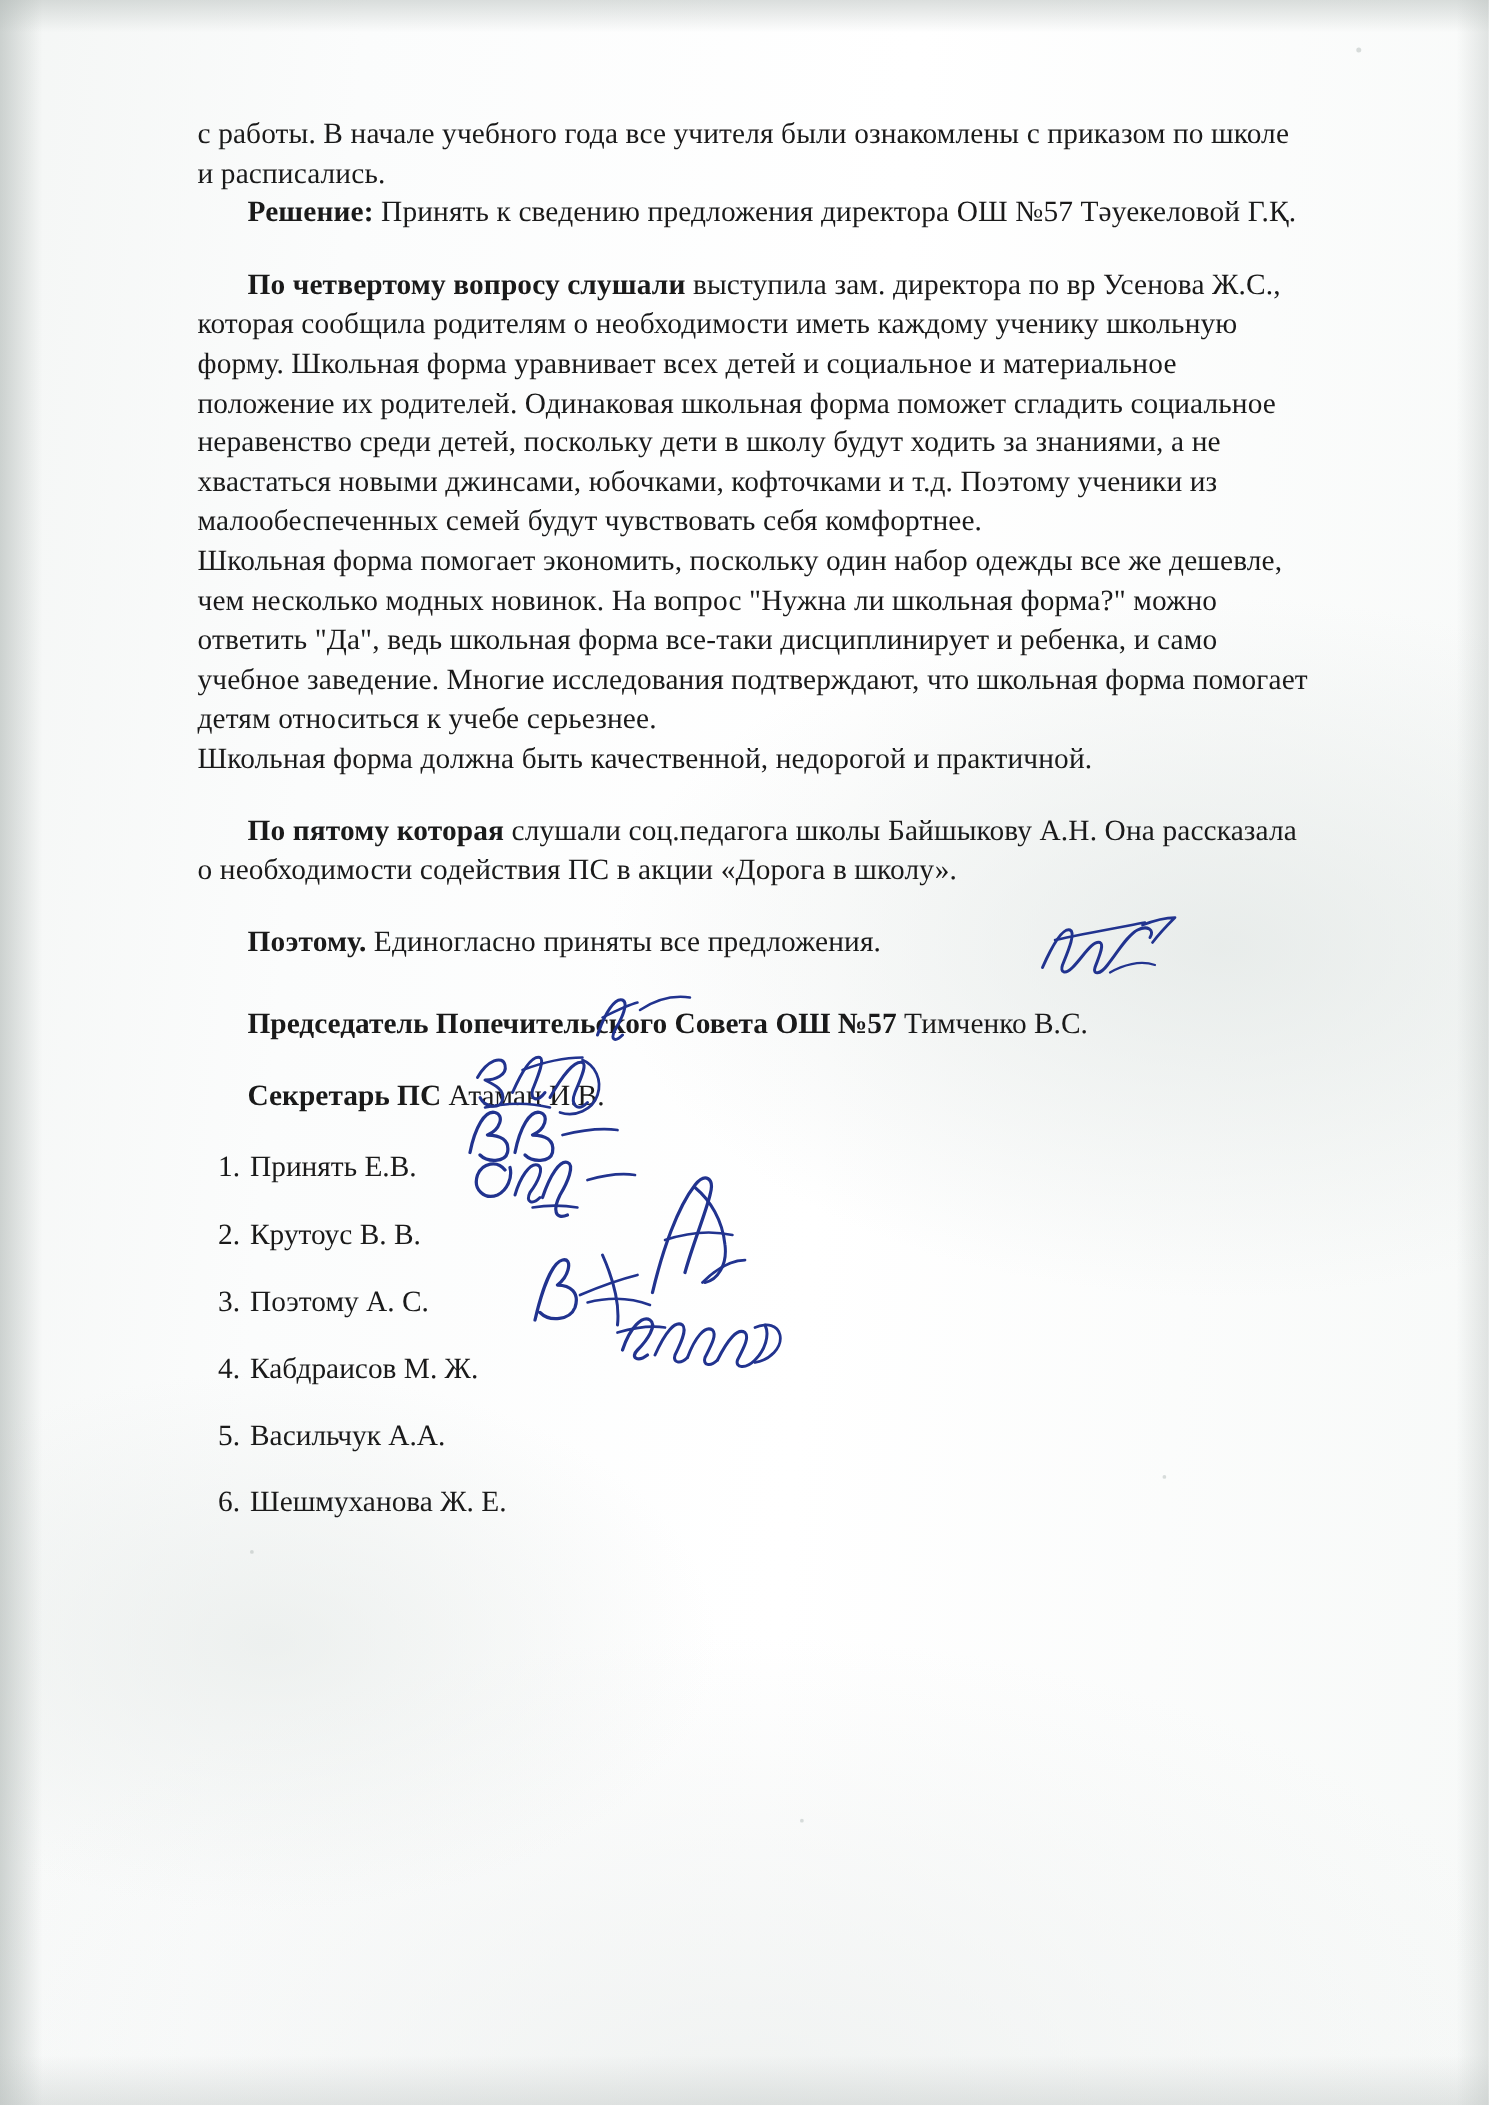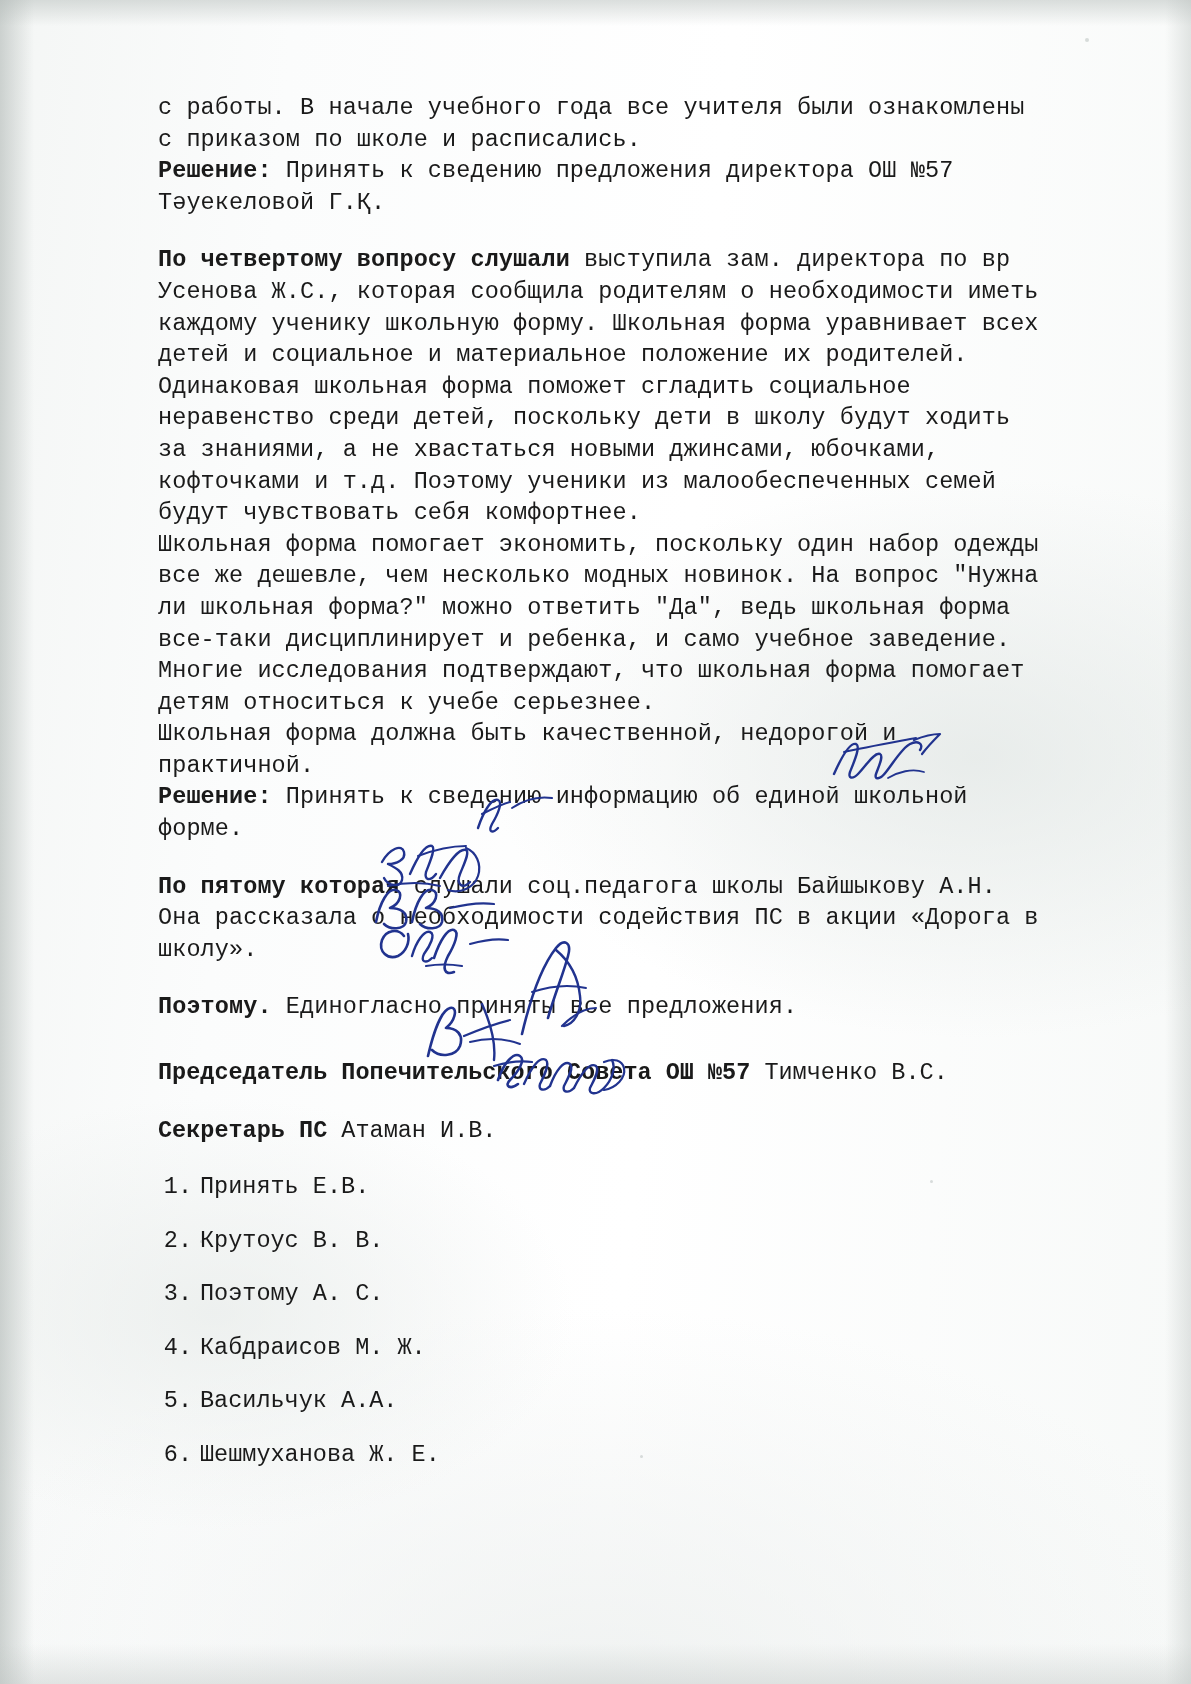--- a/index.html
+++ b/index.html
@@ -18,21 +18,20 @@
 
   
   .page {
     position: absolute;
     inset: 0;
     background:
       radial-gradient(ellipse 700px 400px at 82% 45%, rgba(226,231,229,0.75) 0%, rgba(255,255,255,0) 70%),
       radial-gradient(ellipse 500px 300px at 18% 78%, rgba(231,235,233,0.7) 0%, rgba(255,255,255,0) 72%),
       radial-gradient(ellipse 900px 500px at 50% 100%, rgba(236,239,238,0.8) 0%, rgba(255,255,255,0) 75%),
       linear-gradient(95deg, #f4f6f5 0%, #fbfcfc 22%, #ffffff 55%, #f7f9f8 100%);
-    font-family: Liberation Mono, monospace;
   }
   .edge-shadow-left {
     position: absolute;
     left: 0; top: 0; bottom: 0; width: 34px;
     background: linear-gradient(to right, rgba(170,178,175,0.55), rgba(255,255,255,0));
     pointer-events: none;
   }
   .edge-shadow-top {
     position: absolute;
     left: 0; right: 0; top: 0; height: 26px;
@@ -67,21 +66,21 @@
 
   p.para {
     margin: 0;
     font-size: 23.5px;
     line-height: 1.345;
     text-align: left;
     letter-spacing: 0.1px;
   }
   .gap-md { height: 26px; }
   .gap-lg { height: 34px; }
-  b { font-weight: bold; }
+  b { font-weight: bold; margin-left: 40px; }
 
   .sign-line {
     position: relative;
     font-size: 23.5px;
     line-height: 1.345;
   }
 
   
   .members {
     margin: 0;
@@ -136,23 +135,20 @@
     </p>
 
     <p class="para">
       <span>Школьная форма помогает экономить, поскольку один набор одежды все же дешевле, чем несколько модных новинок. На вопрос "Нужна ли школьная форма?" можно ответить "Да", ведь школьная форма все-таки дисциплинирует и ребенка, и само учебное заведение. Многие исследования подтверждают, что школьная форма помогает детям относиться к учебе серьезнее.</span>
     </p>
 
     <p class="para">
       <span>Школьная форма должна быть качественной, недорогой и практичной.</span>
     </p>
 
-    <p class="para">
-      <b>Решение:</b><span>  Принять к сведению информацию об единой школьной форме.</span>
-    </p>
 
     <div class="gap-md"></div>
 
     <p class="para">
       <b>По пятому которая</b><span> слушали соц.педагога школы Байшыкову А.Н. Она рассказала о необходимости содействия ПС в акции «Дорога в школу».</span>
     </p>
 
 
     <div class="gap-md"></div>
 

